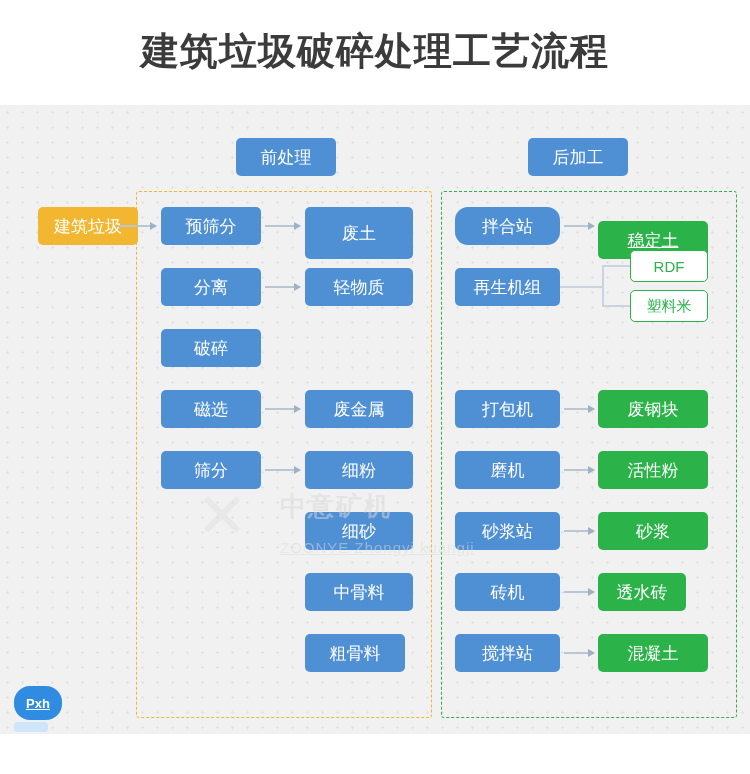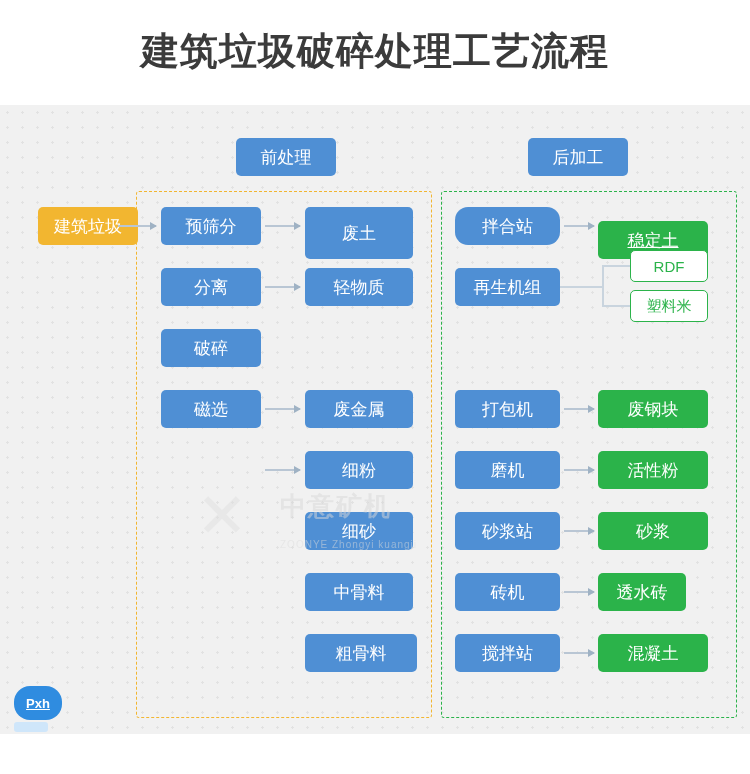--- a/index.html
+++ b/index.html
@@ -104,21 +104,21 @@
     pointer-events:none;
     opacity:.5;
   }
   .wm-text{
     position:absolute;left:84px;top:12px;
     font-size:26px;font-weight:bold;color:#d8d8d8;
     letter-spacing:2px;
   }
   .wm-sub{
     position:absolute;left:84px;top:62px;
-    font-size:10px;color:#dcdcdc;letter-spacing:1px;
+    font-size:15px;color:#dcdcdc;letter-spacing:1px;text-decoration:underline;
   }
   .wm-logo{
     position:absolute;left:0;top:8px;
     font-size:62px;color:#e0e0e0;font-weight:bold;line-height:62px;
   }
   
   .badge{
     position:absolute;
     left:14px;bottom:14px;
     width:48px;height:34px;border-radius:16px;
@@ -152,28 +152,29 @@
 
   <div class="node grouphdr" style="left:236px;top:33px;width:100px;height:38px;">前处理</div>
   <div class="node grouphdr" style="left:528px;top:33px;width:100px;height:38px;">后加工</div>
 
   <div class="node orange" style="left:14px;top:102px;width:100px;height:38px;margin-left:24px;">建筑垃圾</div>
 
   <div class="node blue" style="left:161px;top:102px;width:100px;height:38px;">预筛分</div>
   <div class="node blue" style="left:161px;top:163px;width:100px;height:38px;">分离</div>
   <div class="node blue" style="left:161px;top:224px;width:100px;height:38px;">破碎</div>
   <div class="node blue" style="left:161px;top:285px;width:100px;height:38px;">磁选</div>
+  <div class="node blue" style="left:161px;top:346px;width:100px;height:38px;">筛分</div>
 
   <div class="node blue" style="left:305px;top:102px;width:108px;height:52px;">废土</div>
   <div class="node blue" style="left:305px;top:163px;width:108px;height:38px;">轻物质</div>
   <div class="node blue" style="left:305px;top:285px;width:108px;height:38px;">废金属</div>
   <div class="node blue" style="left:305px;top:346px;width:108px;height:38px;">细粉</div>
   <div class="node blue" style="left:305px;top:407px;width:108px;height:38px;">细砂</div>
   <div class="node blue" style="left:305px;top:468px;width:108px;height:38px;">中骨料</div>
-  <div class="node blue" style="left:305px;top:529px;width:112px;height:38px;font-family:Liberation Serif, serif;">粗骨料</div>
+  <div class="node blue" style="left:305px;top:529px;width:100px;height:38px;font-family:Liberation Serif, serif;">粗骨料</div>
 
   <div class="node blue" style="left:455px;top:102px;width:105px;height:38px;border-radius:13px;">拌合站</div>
   <div class="node blue" style="left:455px;top:163px;width:105px;height:38px;">再生机组</div>
   <div class="node blue" style="left:455px;top:285px;width:105px;height:38px;">打包机</div>
   <div class="node blue" style="left:455px;top:346px;width:105px;height:38px;">磨机</div>
   <div class="node blue" style="left:455px;top:407px;width:105px;height:38px;">砂浆站</div>
   <div class="node blue" style="left:455px;top:468px;width:105px;height:38px;">砖机</div>
   <div class="node blue" style="left:455px;top:529px;width:105px;height:38px;">搅拌站</div>
 
   <div class="node green" style="left:598px;top:116px;width:110px;height:38px;text-decoration:underline;">稳定土</div>

